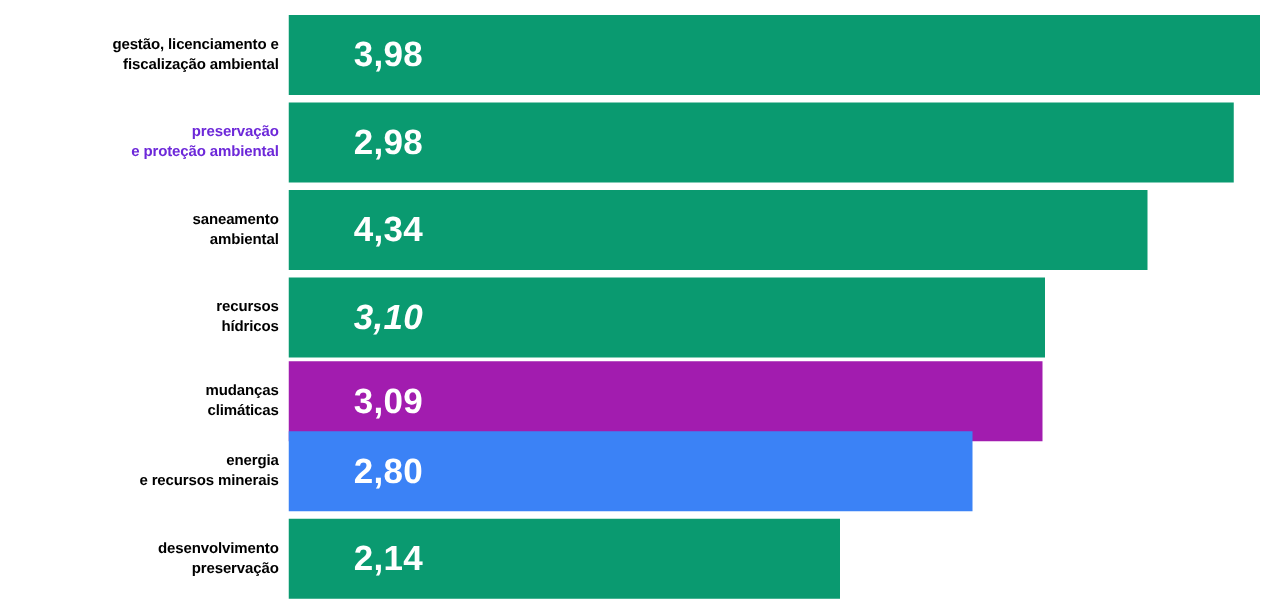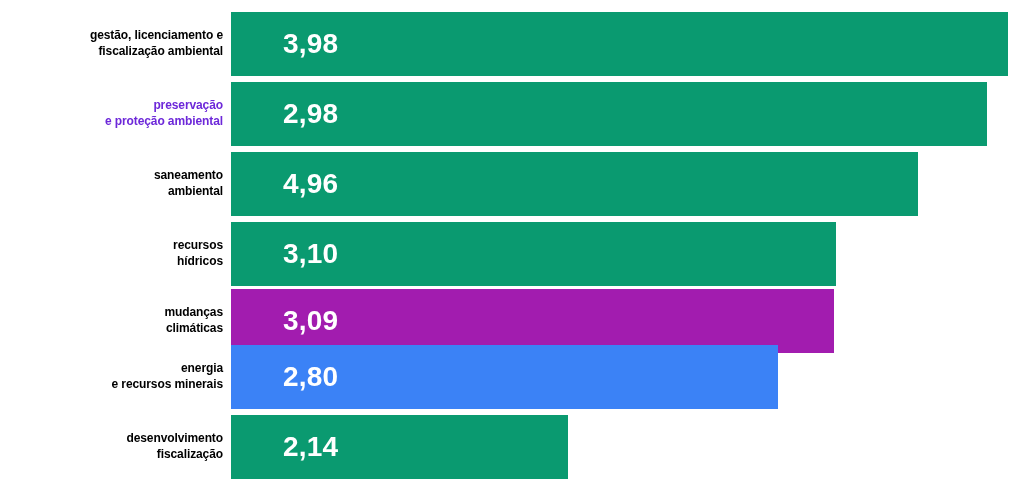--- a/index.html
+++ b/index.html
@@ -82,31 +82,31 @@
         <span class="bar-value" style="color: rgb(255, 255, 255);">2,98</span>
       </div>
     </div>
   </div>
 
   <div class="bar-row" style="top:152px;height:64px;">
     <div class="row-label" style="color: rgb(0, 0, 0);">saneamento
 ambiental</div>
     <div class="bar-track" style="left: 231px;">
       <div class="bar-fill" style="width: 687.456px; background: rgb(10, 154, 112);">
-        <span class="bar-value" style="color: rgb(255, 255, 255);">4,96</span>
+        <span class="bar-value" style="color: rgb(255, 255, 255);">4,34</span>
       </div>
     </div>
   </div>
 
   <div class="bar-row" style="top:222px;height:64px;border-radius:16px;">
     <div class="row-label" style="color: rgb(0, 0, 0);">recursos
 hídricos</div>
     <div class="bar-track" style="left: 231px;">
       <div class="bar-fill" style="width: 605.43px; background: rgb(10, 154, 112);">
-        <span class="bar-value" style="color: rgb(255, 255, 255);">3,10</span>
+        <span class="bar-value" style="color: rgb(255, 255, 255); font-style: italic;">3,10</span>
       </div>
     </div>
   </div>
 
   <div class="bar-row" style="top:289px;height:64px;">
     <div class="row-label" style="color: rgb(0, 0, 0);">mudanças
 climáticas</div>
     <div class="bar-track" style="left: 231px;">
       <div class="bar-fill" style="width: 603.477px; background: #a21caf;">
         <span class="bar-value" style="color: rgb(255, 255, 255);">3,09</span>
@@ -119,21 +119,21 @@
 e recursos minerais</div>
     <div class="bar-track" style="left: 231px;">
       <div class="bar-fill" style="width: 546.84px; background: #3b82f6;">
         <span class="bar-value" style="color: rgb(255, 255, 255);">2,80</span>
       </div>
     </div>
   </div>
 
   <div class="bar-row" style="top:415px;height:64px;">
     <div class="row-label" style="color: rgb(0, 0, 0);">desenvolvimento
-fiscalização</div>
+preservação</div>
     <div class="bar-track" style="left: 231px;">
-      <div class="bar-fill" style="width: 337px; background: rgb(10, 154, 112);">
+      <div class="bar-fill" style="width: 441px; background: rgb(10, 154, 112);">
         <span class="bar-value" style="color: rgb(255, 255, 255);">2,14</span>
       </div>
     </div>
   </div>
 
 </div>
 
 </body></html>

